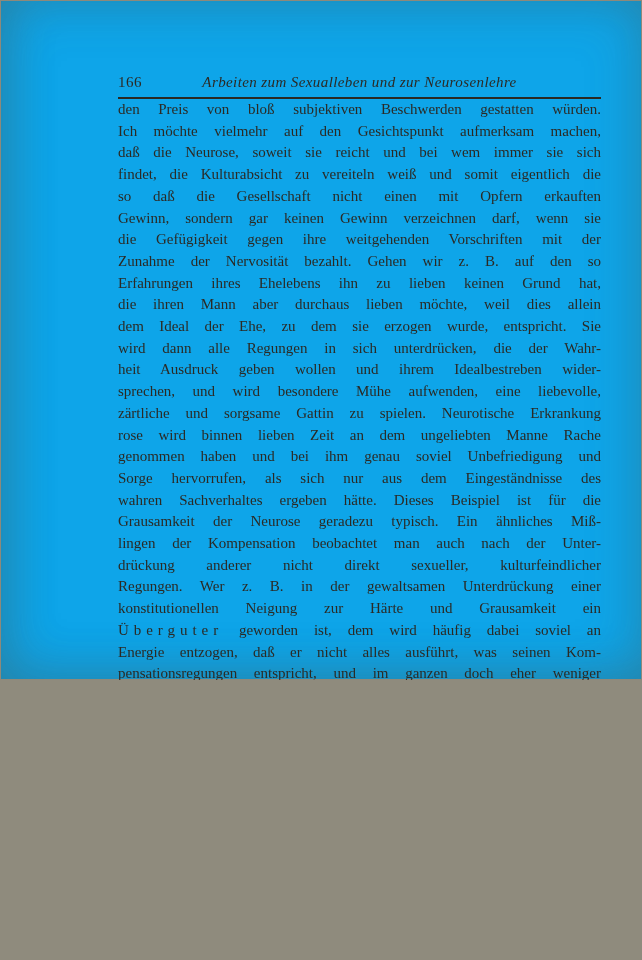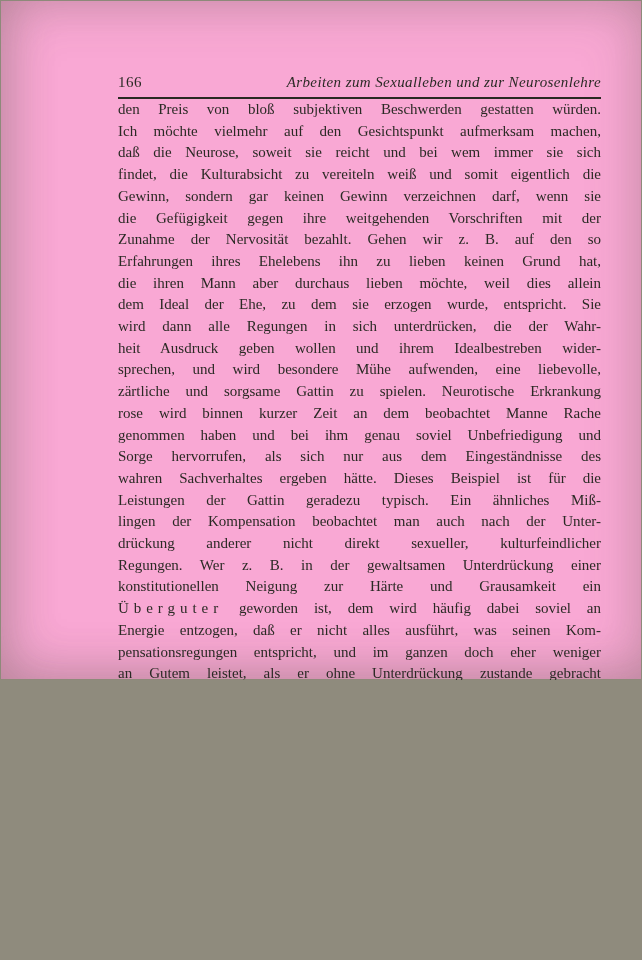--- a/index.html
+++ b/index.html
@@ -6,21 +6,21 @@
   html, body {
     margin: 0;
     padding: 0;
     background: #8f8b7d;
   }
   .scan-page {
     position: relative;
     width: 642px;
     height: 680px;
     margin: 0 auto;
-    background: #f9a8d4;
+    background: #0ea5e9;
     box-sizing: border-box;
     padding: 74px 41px 0 118px;
     font-family: "Liberation Serif", "DejaVu Serif", serif;
     color: #2b2a25;
     box-shadow:
       inset 0 0 0 1px #8e897a,
       inset 0 0 55px rgba(84, 79, 64, 0.30),
       inset 14px -10px 45px rgba(74, 70, 58, 0.14);
     overflow: hidden;
   }
@@ -32,21 +32,21 @@
   .page-number {
     position: absolute;
     left: 0;
     top: 0;
     font-size: 15px;
     letter-spacing: 0.5px;
     font-variant-numeric: oldstyle-nums;
   }
   .running-head-title {
     display: block;
-    text-align: right;
+    text-align: center;
     font-style: italic;
     font-size: 15px;
     letter-spacing: 0.4px;
   }
   .header-rule {
     border: 0;
     border-top: 2px solid #2a2922;
     margin: 3px 0 0 0;
   }
   .body-text {
@@ -72,35 +72,36 @@
   <div class="running-header">
     <span class="page-number">166</span>
     <span class="running-head-title">Arbeiten zum Sexualleben und zur Neurosenlehre</span>
   </div>
   <hr class="header-rule">
   <div class="body-text">
       <div class="line">den Preis von bloß subjektiven Beschwerden gestatten würden.</div>
       <div class="line">Ich möchte vielmehr auf den Gesichtspunkt aufmerksam machen,</div>
       <div class="line">daß die Neurose, soweit sie reicht und bei wem immer sie sich</div>
       <div class="line">findet, die Kulturabsicht zu vereiteln weiß und somit eigentlich die</div>
+      <div class="line">so daß die Gesellschaft nicht einen mit Opfern erkauften</div>
       <div class="line">Gewinn, sondern gar keinen Gewinn verzeichnen darf, wenn sie</div>
       <div class="line">die Gefügigkeit gegen ihre weitgehenden Vorschriften mit der</div>
       <div class="line">Zunahme der Nervosität bezahlt. Gehen wir z. B. auf den so</div>
       <div class="line">Erfahrungen ihres Ehelebens ihn zu lieben keinen Grund hat,</div>
       <div class="line">die ihren Mann aber durchaus lieben möchte, weil dies allein</div>
       <div class="line">dem Ideal der Ehe, zu dem sie erzogen wurde, entspricht. Sie</div>
       <div class="line">wird dann alle Regungen in sich unterdrücken, die der Wahr-</div>
       <div class="line">heit Ausdruck geben wollen und ihrem Idealbestreben wider-</div>
       <div class="line">sprechen, und wird besondere Mühe aufwenden, eine liebevolle,</div>
       <div class="line">zärtliche und sorgsame Gattin zu spielen. Neurotische Erkrankung</div>
-      <div class="line">rose wird binnen kurzer Zeit an dem beobachtet Manne Rache</div>
+      <div class="line">rose wird binnen lieben Zeit an dem ungeliebten Manne Rache</div>
       <div class="line">genommen haben und bei ihm genau soviel Unbefriedigung und</div>
       <div class="line">Sorge hervorrufen, als sich nur aus dem Eingeständnisse des</div>
       <div class="line">wahren Sachverhaltes ergeben hätte.  Dieses Beispiel ist für die</div>
-      <div class="line">Leistungen der Gattin geradezu typisch.  Ein ähnliches Miß-</div>
+      <div class="line">Grausamkeit der Neurose geradezu typisch.  Ein ähnliches Miß-</div>
       <div class="line">lingen der Kompensation beobachtet man auch nach der Unter-</div>
       <div class="line">drückung anderer nicht direkt sexueller, kulturfeindlicher</div>
       <div class="line">Regungen. Wer z. B. in der gewaltsamen Unterdrückung einer</div>
       <div class="line">konstitutionellen Neigung zur Härte und Grausamkeit ein</div>
       <div class="line"><span class="spaced">Überguter</span> geworden ist, dem wird häufig dabei soviel an</div>
       <div class="line">Energie entzogen, daß er nicht alles ausführt, was seinen Kom-</div>
       <div class="line">pensationsregungen entspricht, und im ganzen doch eher weniger</div>
       <div class="line">an Gutem leistet, als er ohne Unterdrückung zustande gebracht</div>
       <div class="line last">hätte</div>
     </div>

